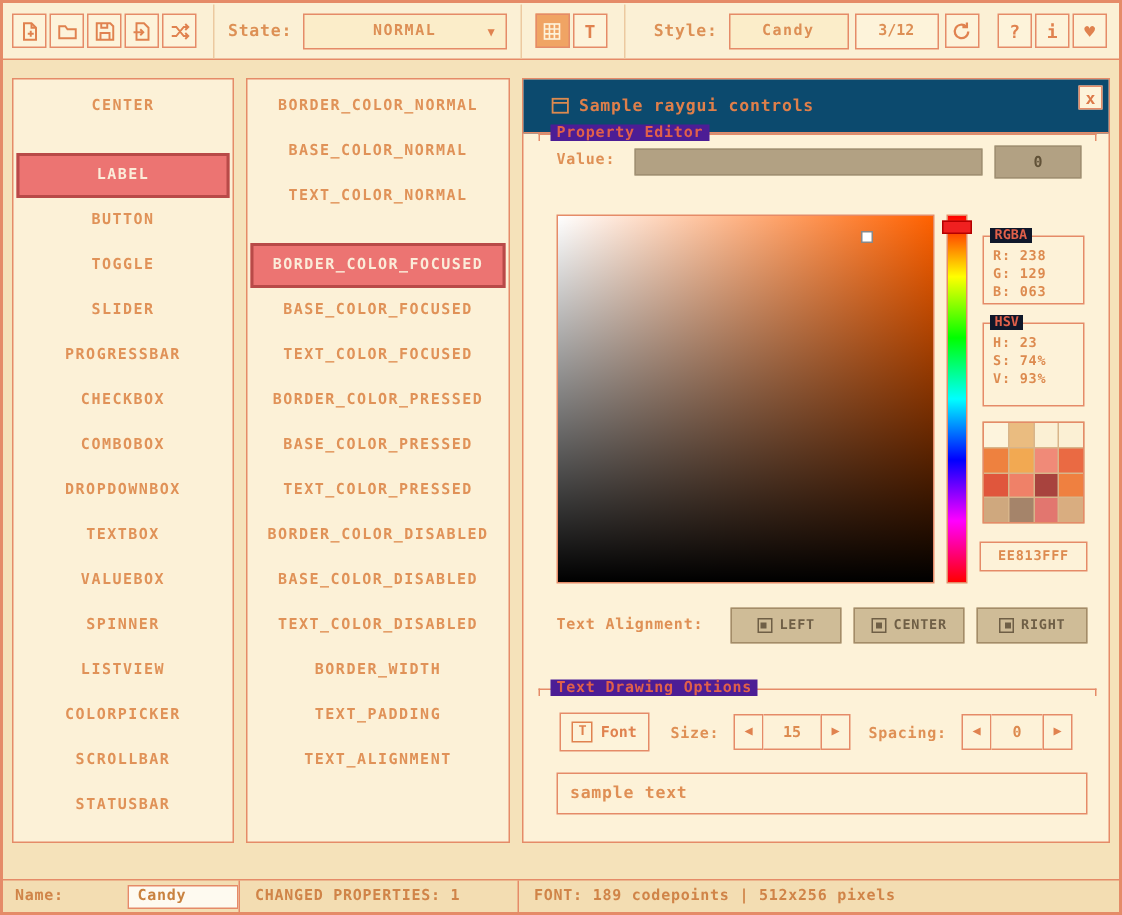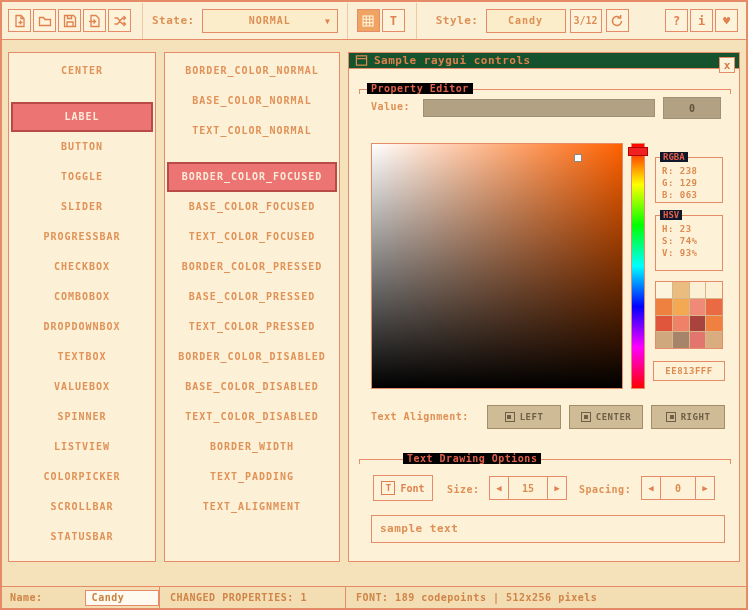--- a/index.html
+++ b/index.html
@@ -17,50 +17,50 @@
           color:#e0824f; font:bold 12px "DejaVu Sans Mono", monospace;
           margin-right:2px; cursor:pointer; }
   .tbtn.toggled { background:#f0a464; }
   .tbtn svg { display:block; }
   .vsep { width:1px; height:36px; background:#ecc9a0; margin:0 9px; }
   .tlabel { font-size:11px; color:#dd9055; margin-right:7px; letter-spacing:0.5px; }
   .dropdown { position:relative; height:24px; border:1px solid #e58b68; background:#fbedc9;
               display:flex; align-items:center; justify-content:center;
               color:#dd8f55; font-size:10px; letter-spacing:1px; cursor:pointer; }
   .dd-arrow { position:absolute; right:6px; top:7px; font-size:8px; color:#e0824f; }
-  .countbox { width:32px; height:24px; border:1px solid #e58b68; background:#fdf3da;
+  .countbox { width:56px; height:24px; border:1px solid #e58b68; background:#fdf3da;
               display:flex; align-items:center; justify-content:center;
               color:#dd8f55; font-size:10px; margin-left:4px; }
   .spacer { flex:1; }
 
   
   .panel { position:absolute; top:50px; height:510px; background:#fcf1d7;
            border:1px solid #e58b68; padding:3px 2px; }
   #controls-list { left:6px; width:148px; }
   #properties-list { left:162px; width:176px; }
   .list-item { height:30px; line-height:30px; text-align:center; color:#e09258;
                font-size:10px; letter-spacing:1px; cursor:pointer; }
   .list-item.selected { background:#ec7472; border:2px solid #b84a48;
                         color:#fbecd9; line-height:26px;margin-top:16px; }
 
   
   .window { position:absolute; left:346px; top:50px; width:392px; height:510px;
             background:#fdf2d8; border:1px solid #e58b68; }
-  .titlebar { position:absolute; left:0; top:0; width:100%; height:16px;
-              background:#14532d; border-bottom:1px solid #e58b68;
-              display:flex; align-items:center; padding:0 6px; cursor:move; }
+  .titlebar { position:absolute; left:0; top:0; width:100%; height:36px;
+              background:#0c4a6e; border-bottom:1px solid #e58b68;
+              display:flex; align-items:center; padding:0 18px; cursor:move; }
   .titlebar .ticon { margin-right:6px; display:flex; }
   .titlebar .ttext { color:#df7f4a; font-size:11px; letter-spacing:0.5px; }
   .closebtn { position:absolute; right:4px; top:4px; width:16px; height:16px;
               border:1px solid #e58b68; background:#fdf3da; color:#dd7a4a;
               display:flex; align-items:center; justify-content:center;
               font-size:11px; cursor:pointer; }
 
   .group-line { position:absolute; height:5px; border:1px solid #e58b68; border-bottom:none; }
-  .group-label { position:absolute; background:#000000; padding:0 4px; font-size:10px;
+  .group-label { position:absolute; background:#4c1d95; padding:0 4px; font-size:10px;
                  color:#e0604a; letter-spacing:0.5px; z-index:2; }
   .wlabel { position:absolute; font-size:10px; color:#df9055; letter-spacing:0.5px; }
 
   .slider-disabled { position:absolute; left:74px; top:46px; width:232px; height:18px;
                      background:#b2a183; border:1px solid #a08f72; cursor:pointer; }
   .valuebox-disabled { position:absolute; left:314px; top:44px; width:58px; height:22px;
                        background:#b2a183; border:1px solid #a08f72; color:#615238;
                        display:flex; align-items:center; justify-content:center;
                        font-size:10px; cursor:pointer; }
 
@@ -351,21 +351,21 @@
           <span class="align-icon align-icon-1"></span>
           <span>CENTER</span>
         </div>
         <div class="align-btn">
           <span class="align-icon align-icon-2"></span>
           <span>RIGHT</span>
         </div>
       </div>
 
     <div class="group-line" style="left:10px; top:406px; width:372px;"></div>
-    <span class="group-label" style="left:18px; top:400px;margin-left:36px;">Text Drawing Options</span>
+    <span class="group-label" style="left:18px; top:400px;">Text Drawing Options</span>
 
     <div class="font-btn">
       <span class="ticonbox">T</span>
       <span>Font</span>
     </div>
 
     <span class="wlabel" style="left:98px; top:431px;">Size:</span>
     <div class="spinner" style="left:140px;">
       <div class="spin-btn">◀</div>
       <div class="spin-val" style="width:38px;">15</div>

